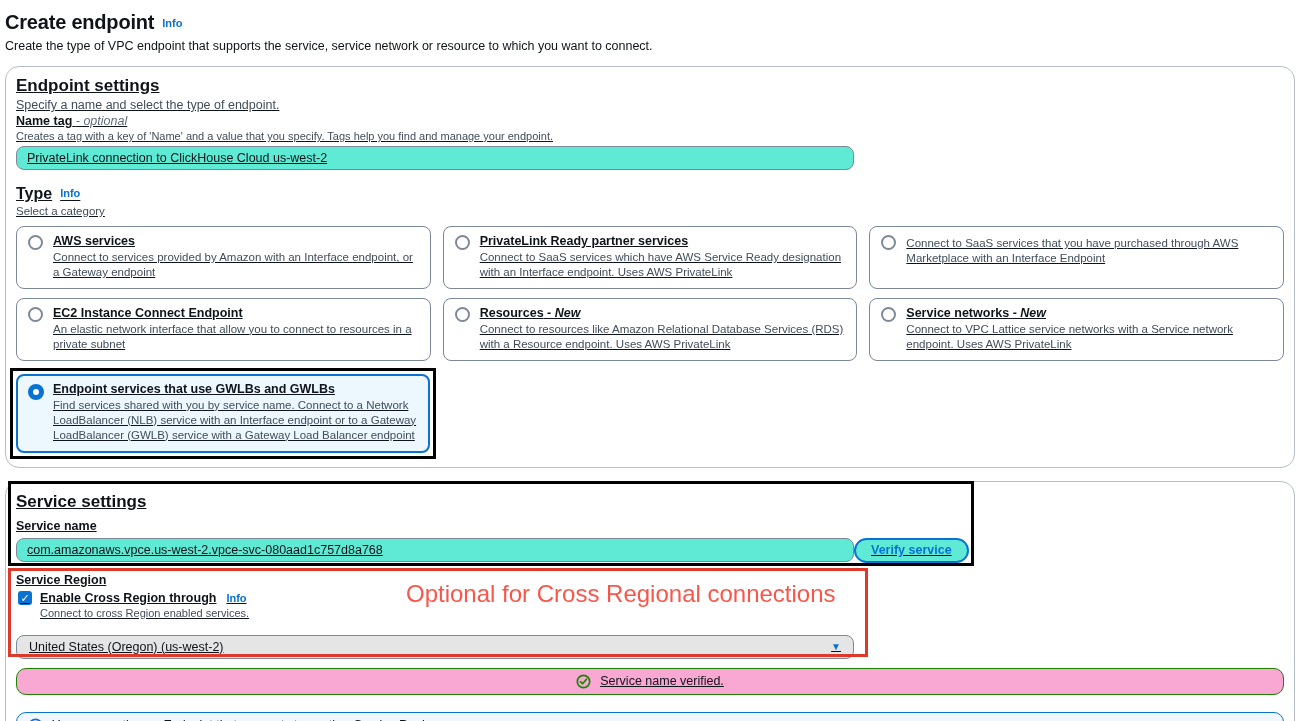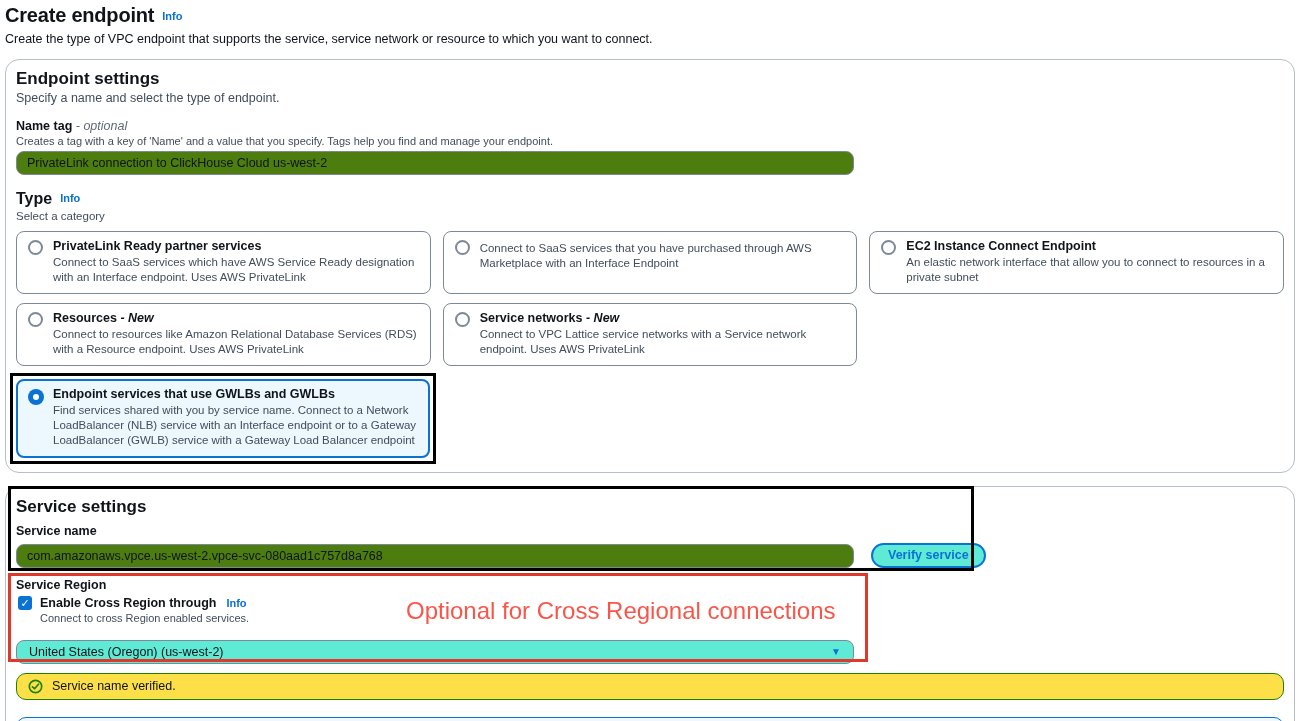--- a/index.html
+++ b/index.html
@@ -2,46 +2,46 @@
 <html><head>
 <meta charset="utf-8">
 <style>
   * { box-sizing: border-box; margin: 0; padding: 0; }
   html,body { background:#fff; }
   body {
     width:1304px; height:721px; overflow:hidden;
     font-family:"Liberation Sans", sans-serif;
     color:#0f141a;
   }
-  .page { width:1304px; height:721px; padding:4px 9px 0 5px; position:relative; }
+  .page { width:1304px; height:721px; padding:11px 9px 0 5px; position:relative; }
 
   
   .page-header { padding-left:0; }
   .page-title { font-size:20px; font-weight:bold; display:inline; letter-spacing:-0.2px; }
   .info-link { color:#0972d3; font-size:11px; font-weight:bold; margin-left:8px; cursor:pointer; vertical-align:2px; }
   .page-desc { font-size:12.5px; margin-top:5px; color:#0f141a; }
 
   
   .card {
     border:1px solid #b6bec9; border-radius:14px; background:#fff;
-    margin-top:13px; position:relative;
+    margin-top:13px; position:relative;text-decoration:underline;
   }
   .card1 { padding:9px 10px 12px 10px; }
   .card2 { padding:0 0 13px 0; height:268px; }
   .section-title { font-size:17px; font-weight:bold; }
   .section-desc { font-size:12.5px; color:#414d5c; margin-top:2px; }
 
   .field-label { font-size:12.5px; font-weight:bold; }
   .optional { font-weight:normal; font-style:italic; color:#5f6b7a; }
   .constraint { font-size:11px; color:#414d5c; margin-top:2px; }
 
   .text-input {
     display:block; width:838px; height:24px; margin-top:4px;
     border:1px solid #7d8998; border-radius:8px; padding:0 10px;
-    font-family:"Liberation Sans", sans-serif; font-size:12.5px; color:#0f141a; background:#4d7c0f; outline:none;
+    font-family:"Liberation Sans", sans-serif; font-size:12.5px; color:#0f141a; background:#5eead4; outline:none;
   }
 
   .type-heading { margin-top:15px; }
   .type-title { font-size:16px; font-weight:bold; display:inline; }
   .select-category { font-size:11.5px; color:#414d5c; margin-top:2px; }
 
   
   .tiles-grid { display:grid; grid-template-columns:repeat(3,1fr); gap:9px 12px; margin-top:9px; }
   .tile {
     border:1px solid #7d8998; border-radius:8px; background:#fff;
@@ -67,85 +67,90 @@
   
   .frame-black {
     position:absolute; left:2px; top:-1px; width:966px; height:85px;
     border:3px solid #000; pointer-events:none; z-index:3;
   }
   .frame-red {
     position:absolute; left:2px; top:86px; width:860px; height:89px;
     border:3px solid #de3a2c; pointer-events:none; z-index:3;
   }
   .ss-top { padding:10px 10px 0 10px; height:86px; }
-  .svc-name-row { display:flex; align-items:flex-end; gap:17px; margin-top:1px; }
+  .svc-name-row { display:flex; align-items:center; margin-top:1px; }
   .verify-btn {
     margin-top:4px; height:25px; border:2px solid #0972d3; border-radius:14px;
     background:#5eead4; color:#0972d3; font-weight:bold; font-size:12.5px;
     padding:0 15px; cursor:pointer; font-family:"Liberation Sans", sans-serif; white-space:nowrap;
   }
   .ss-region { padding:5px 10px 0 10px; height:89px; position:relative; }
   .checkbox-row { display:flex; align-items:center; gap:8px; margin-top:4px; margin-left:2px; }
   .checkbox {
     width:14px; height:14px; background:#0972d3; border-radius:3px; color:#fff;
     font-size:11px; line-height:14px; text-align:center; cursor:pointer; flex:none;
   }
   .checkbox-label { font-size:12.5px; font-weight:bold; }
   .checkbox-desc { font-size:11px; color:#414d5c; margin:2px 0 16px 24px; }
   .select-box {
     display:flex; align-items:center; justify-content:space-between;
     width:838px; height:24px; margin-top:9px;
-    border:1px solid #7d8998; border-radius:8px; padding:0 12px; background:#5eead4;
+    border:1px solid #7d8998; border-radius:8px; padding:0 12px; background:#e5e5e5;
     font-size:12.5px; cursor:pointer;
   }
   .chevron { color:#0972d3; font-size:10px; }
   .red-note {
-    position:absolute; left:400px; top:24px; z-index:4;
+    position:absolute; left:400px; top:12px; z-index:4;
     color:#f9564a; font-size:24px; white-space:nowrap;
   }
 
   
   .banner {
     margin:12px 10px 0 10px; border-radius:10px; height:27px;
     display:flex; align-items:center; gap:9px; padding:0 11px; font-size:12.5px;
   }
-  .banner-success { background:#fde047; border:1px solid #1d8102; margin-top:11px; }
+  .banner-success { background:#f9a8d4; border:1px solid #1d8102; margin-top:11px;justify-content:center; }
   .banner-info { background:#f0f7ff; border:1px solid #0972d3; margin-top:17px; }
   .banner-icon { width:15px; height:15px; flex:none; display:block; }
 </style>
 </head>
 <body>
 
 <div class="page">
 
   <div class="page-header">
     <h1 class="page-title">Create endpoint</h1><span class="info-link">Info</span>
     <div class="page-desc">Create the type of VPC endpoint that supports the service, service network or resource to which you want to connect.</div>
   </div>
 
   <div class="card card1">
     <h2 class="section-title">Endpoint settings</h2>
     <div class="section-desc">Specify a name and select the type of endpoint.</div>
 
-    <div style="margin-top:14px;">
+    <div style="margin-top:2px;">
       <div class="field-label">
         <span>Name tag</span>
         <span class="optional">- optional</span>
       </div>
       <div class="constraint">Creates a tag with a key of 'Name' and a value that you specify. Tags help you find and manage your endpoint.</div>
       <input class="text-input" type="text" readonly="" value="PrivateLink connection to ClickHouse Cloud us-west-2" style="">
     </div>
 
     <div class="type-heading">
       <span class="type-title">Type</span><span class="info-link">Info</span>
       <div class="select-category">Select a category</div>
     </div>
 
     <div class="tiles-grid">
 
+      <div class="tile">
+        <span class="radio"></span>
+        <div class="tile-title">AWS services</div>
+        <div class="tile-desc">Connect to services provided by Amazon with an Interface endpoint, or a Gateway endpoint</div>
+      </div>
 
       <div class="tile">
         <span class="radio"></span>
         <div class="tile-title">PrivateLink Ready partner services</div>
         <div class="tile-desc">Connect to SaaS services which have AWS Service Ready designation with an Interface endpoint. Uses AWS PrivateLink</div>
       </div>
 
       <div class="tile">
         <span class="radio"></span>
         <div class="tile-desc">Connect to SaaS services that you have purchased through AWS Marketplace with an Interface Endpoint</div>

